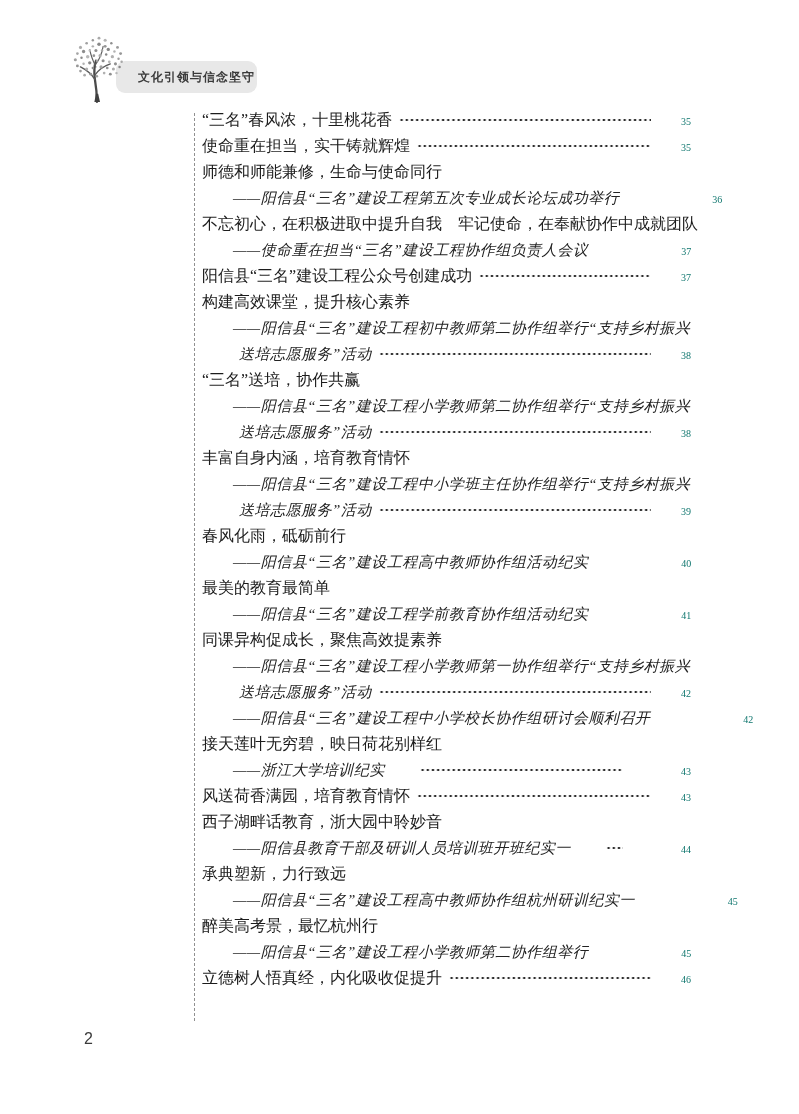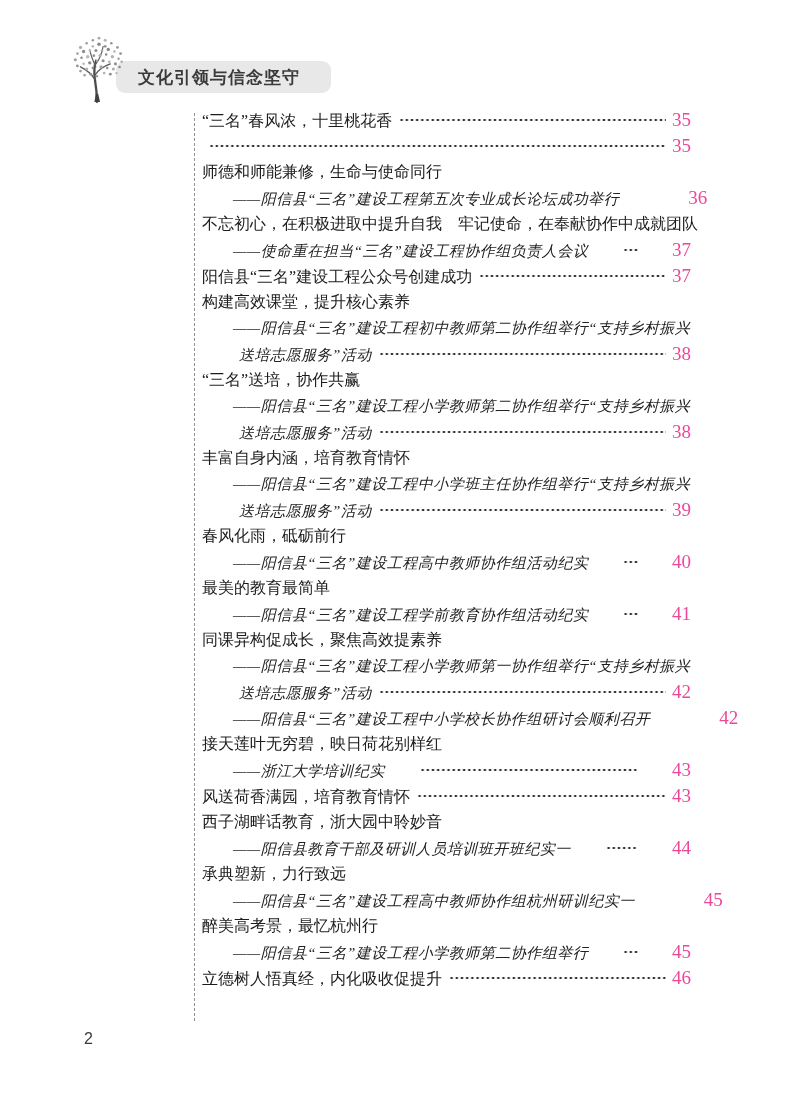--- a/index.html
+++ b/index.html
@@ -10,23 +10,23 @@
     color:#1c1c1c;
   }
   .page{position:absolute;inset:0;background:#fff;}
 
   
   .tree{position:absolute;left:64px;top:33px;width:70px;height:72px;z-index:2;}
   .badge{
     position:absolute;left:116px;top:61px;height:32px;z-index:1;
     background:#e8e8e8;border-radius:9px;
     display:flex;align-items:center;
-    padding:0 31px 0 22px;
+    padding:0 2px 0 22px;
     font-family:"Liberation Sans","DejaVu Sans",sans-serif;
-    font-weight:bold;font-size:17px;color:#3a3a3a;letter-spacing:1px;
+    font-weight:bold;font-size:12px;color:#3a3a3a;letter-spacing:1px;
   }
 
   
   .rule{
     position:absolute;left:194px;top:113px;height:908px;width:0;
     border-left:1.5px dashed #909090;
   }
 
   
   .toc{position:absolute;left:202px;top:107px;width:489px;}
@@ -38,21 +38,21 @@
   .line.sub{padding-left:31px;gap:28px;}
   .line.cont{padding-left:37px;}
   .line.sub .txt,.line.cont .txt{
     font-style:italic;font-size:15px;color:#222;letter-spacing:.5px;
   }
   .leader{
     flex:1 1 auto;align-self:center;height:14px;margin:0 5px 0 7px;
     background-image:radial-gradient(circle,#2e2e2e 1.05px,rgba(0,0,0,0) 1.55px);
     background-size:5.2px 14px;background-position:0 50%;background-repeat:repeat-x;
   }
-  .pg{flex:none;min-width:20px;text-align:right;font-size:19px;color:#ec4899;line-height:26px;}
+  .pg{flex:none;min-width:20px;text-align:right;font-size:10px;color:#0f766e;line-height:26px;margin-left:15px;}
 
   
   .folio{
     position:absolute;left:84px;top:1030px;
     font-family:"Liberation Sans","DejaVu Sans",sans-serif;
     font-size:16px;color:#3a3a3a;
   }
 </style>
 </head>
 <body>
@@ -123,20 +123,21 @@
 
   <div class="rule"></div>
 
   <div class="toc">
       <div class="line title">
         <span class="txt">“三名”春风浓，十里桃花香</span>
         <span class="leader"></span>
         <span class="pg">35</span>
       </div>
       <div class="line title">
+        <span class="txt">使命重在担当，实干铸就辉煌</span>
         <span class="leader"></span>
         <span class="pg">35</span>
       </div>
       <div class="line title">
         <span class="txt">师德和师能兼修，生命与使命同行</span>
       </div>
       <div class="line sub">
         <span class="txt">——阳信县“三名”建设工程第五次专业成长论坛成功举行</span>
         <span class="leader"></span>
         <span class="pg">36</span>

